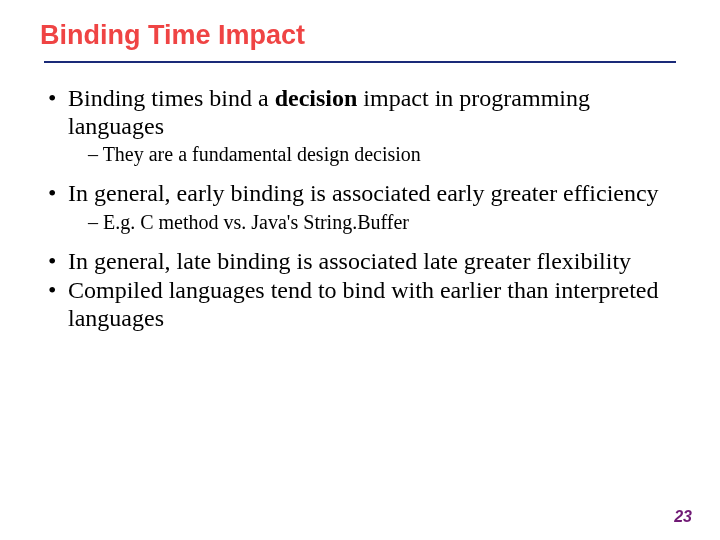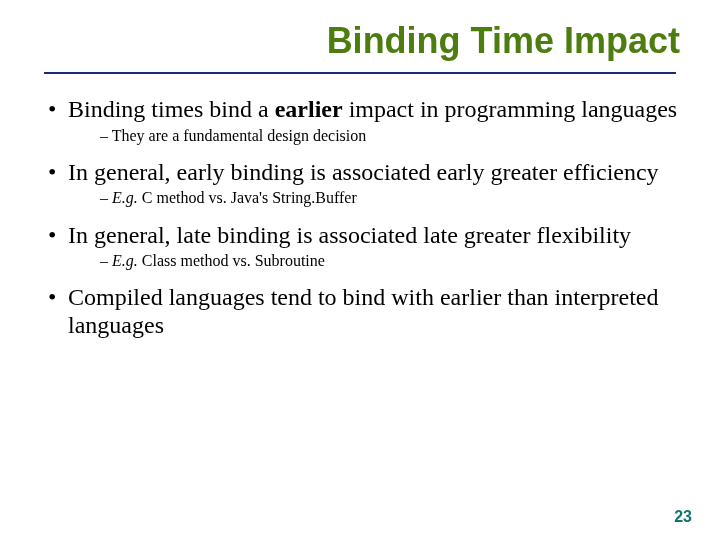--- a/index.html
+++ b/index.html
@@ -8,23 +8,23 @@
     height: 540px;
     background: #ffffff;
     font-family: "Times New Roman", Times, serif;
     color: #000;
     position: relative;
     padding: 20px 40px 0 40px;
   }
   .title {
     font-family: Arial, Helvetica, sans-serif;
     font-weight: bold;
-    font-size: 36px;
-    color: #4d7c0f;
-    text-align: right;
+    font-size: 27px;
+    color: #ef4444;
+    text-align: left;
     margin-bottom: 10px;
   }
   .hr {
     border: none;
     border-top: 2px solid #1a2a78;
     margin: 0 4px 22px 4px;
   }
   .bullets { padding-left: 8px; }
   .b1 {
     display: flex;
@@ -33,72 +33,70 @@
     line-height: 1.15;
     margin-bottom: 2px;
   }
   .b1 .dot {
     width: 20px;
     flex-shrink: 0;
     text-align: left;
   }
   .b1 .txt { flex: 1; }
   .b2 {
-    font-size: 16px;
+    font-size: 20px;
     line-height: 1.2;
-    margin-left: 52px;
+    margin-left: 40px;
     margin-top: 2px;
     margin-bottom: 14px;
   }
   .b2 .dash { display: inline; }
-  .italic { font-style: italic; }
+  .italic { }
   .bold { font-weight: bold; }
   .page-num {
     position: absolute;
     bottom: 14px;
     right: 28px;
     font-family: Arial, Helvetica, sans-serif;
     font-weight: bold;
     font-size: 16px;
-    color: #0f766e;
+    color: #701a75;
+    font-style: italic;
   }
 </style>
 </head>
 <body>
 
 <div class="title">Binding Time Impact</div>
 <hr class="hr">
 
 <div class="bullets">
 
   <div class="b1">
     <span class="dot">•</span>
     <span class="txt">
-      <span>Binding times bind a </span><span class="bold">earlier</span><span> impact in programming languages</span>
+      <span>Binding times bind a </span><span class="bold">decision</span><span> impact in programming languages</span>
     </span>
   </div>
   <div class="b2">
     <span class="dash">– </span><span>They are a fundamental design decision</span>
   </div>
 
   <div class="b1">
     <span class="dot">•</span>
     <span class="txt">In general, early binding is associated early greater efficiency</span>
   </div>
   <div class="b2">
     <span class="dash">– </span><span class="italic">E.g.</span><span> C method vs. Java's String.Buffer</span>
   </div>
 
   <div class="b1">
     <span class="dot">•</span>
     <span class="txt">In general, late binding is associated late greater flexibility</span>
   </div>
-  <div class="b2">
-    <span class="dash">– </span><span class="italic">E.g.</span><span> Class method vs. Subroutine</span>
-  </div>
 
   <div class="b1" style="margin-bottom:14px;">
     <span class="dot">•</span>
     <span class="txt">Compiled languages tend to bind with earlier than interpreted languages</span>
   </div>
 
 </div>
 
 <div class="page-num">23</div>
 

